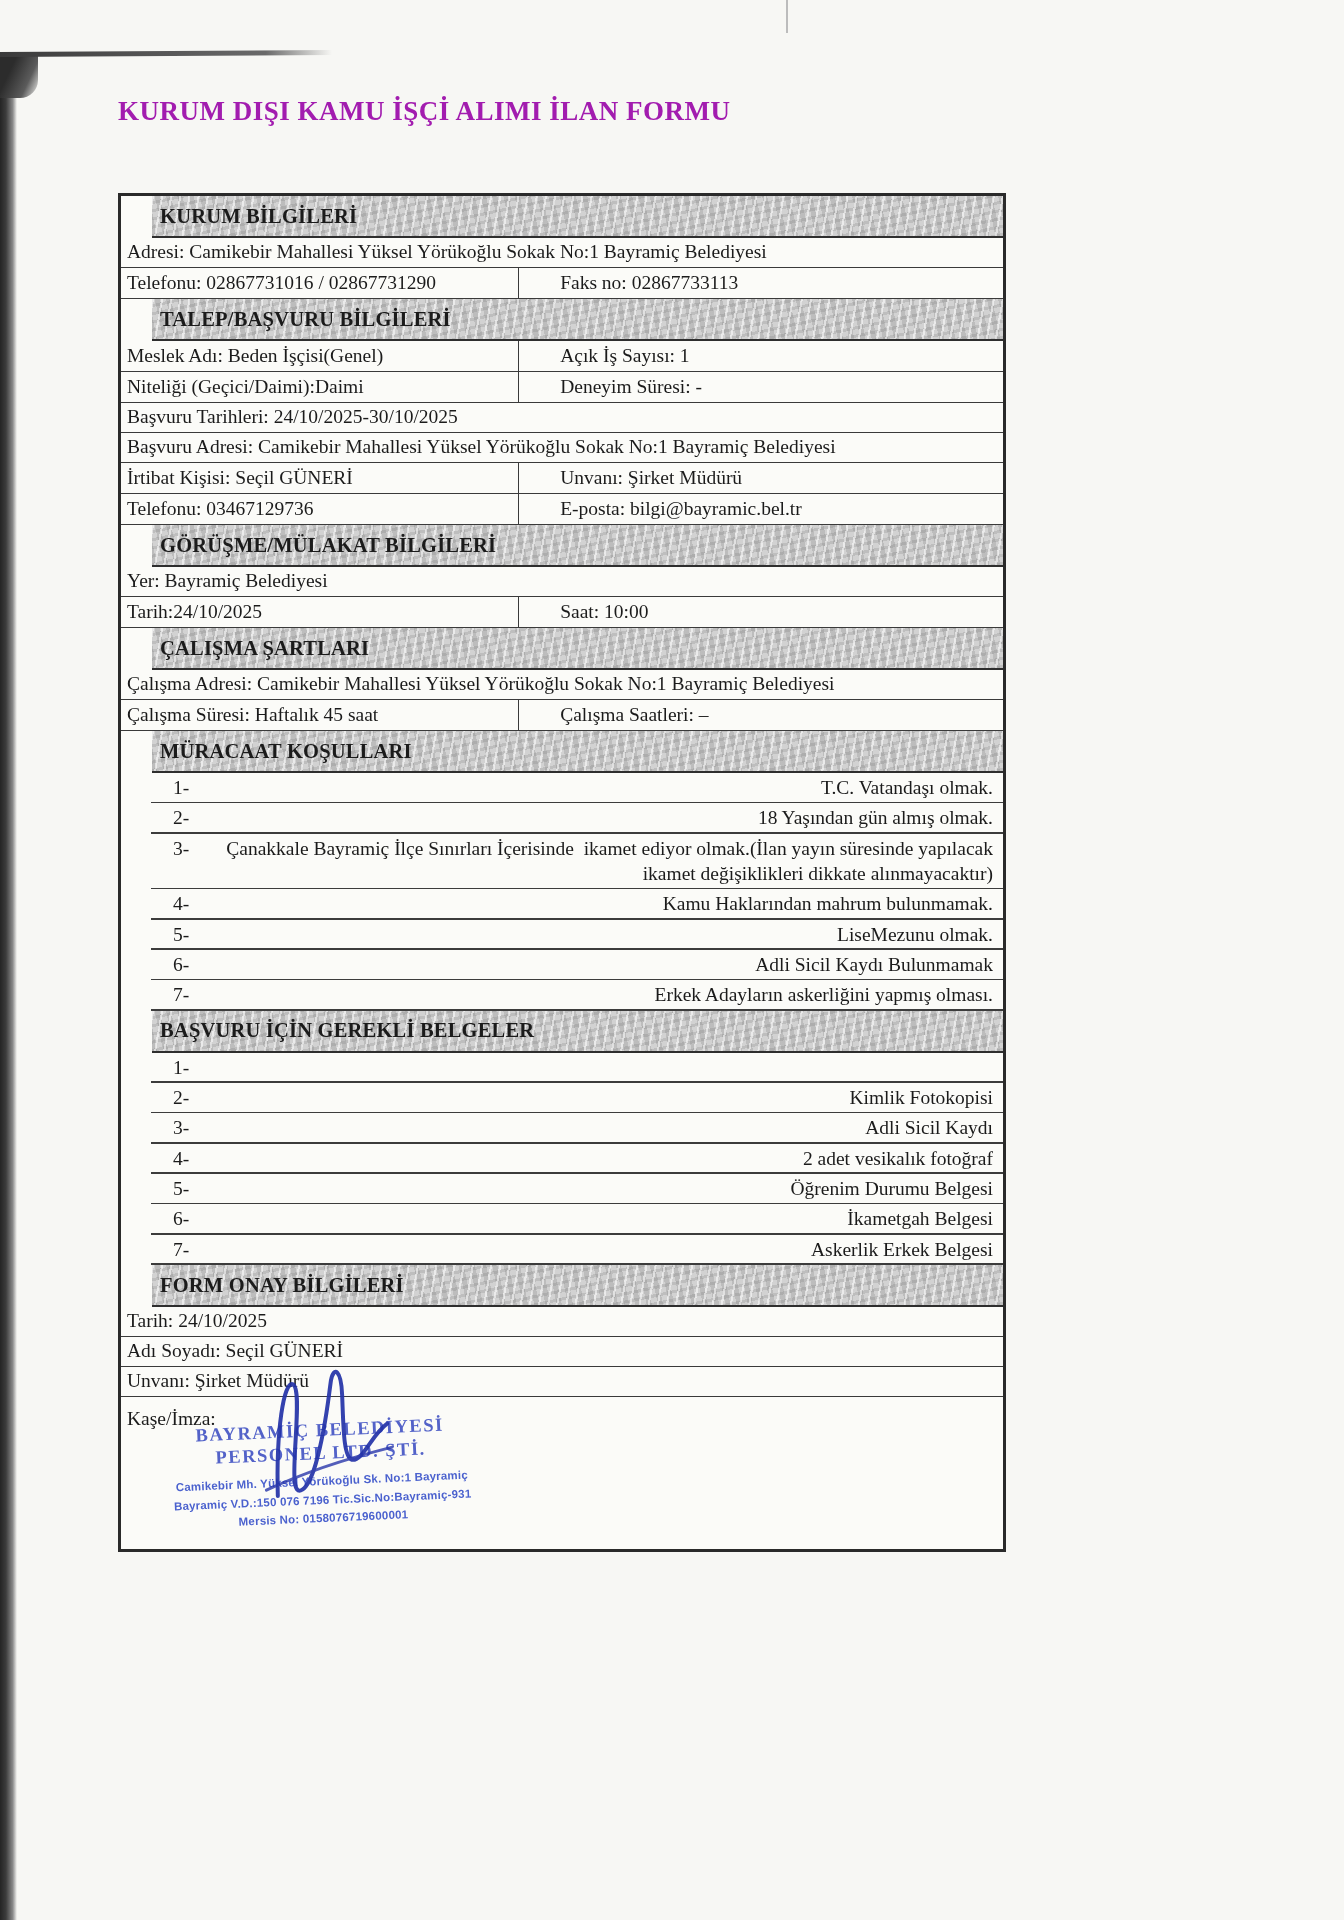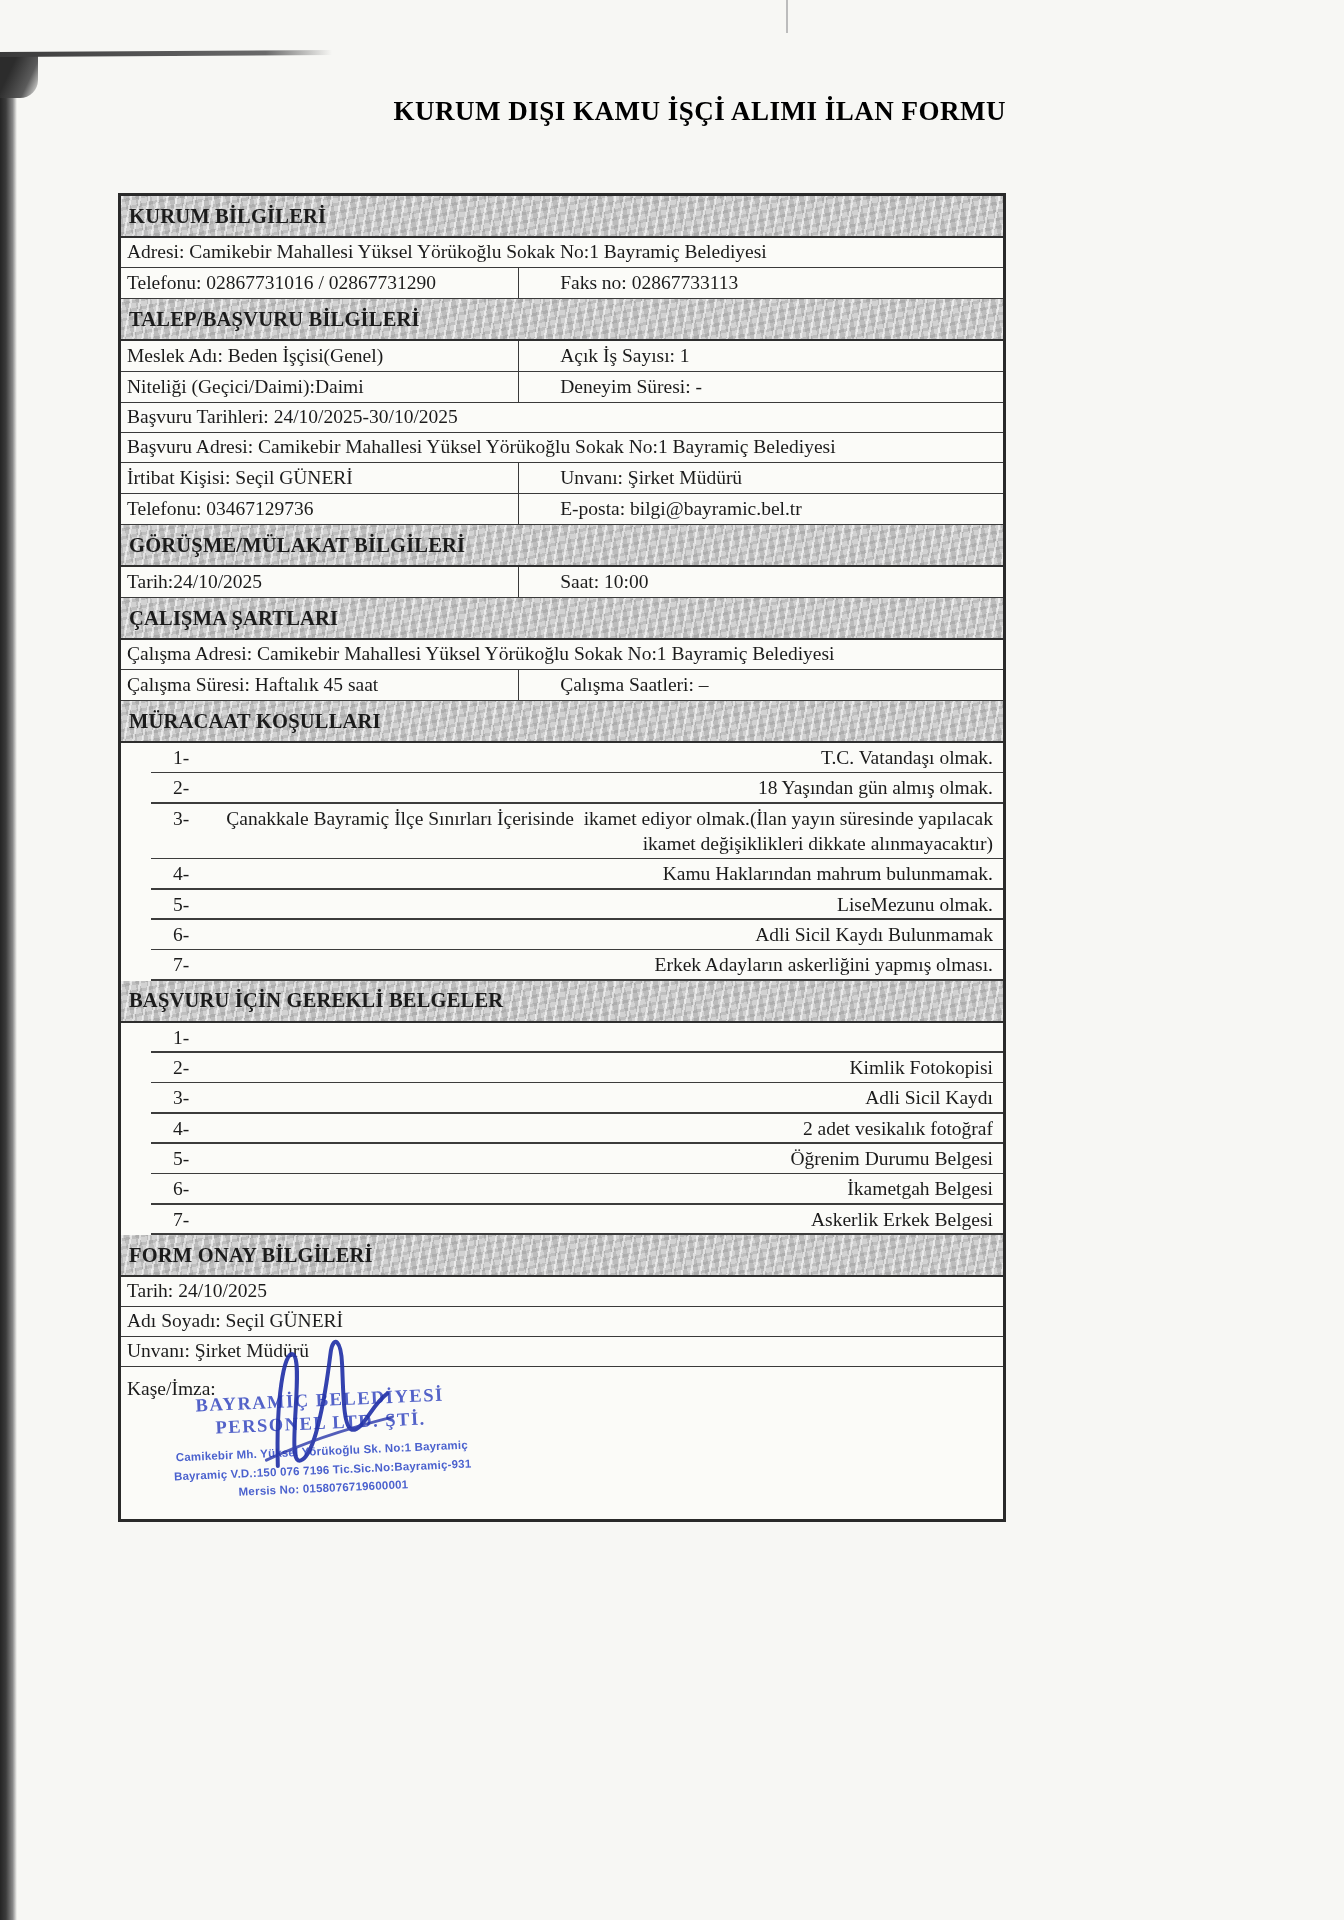--- a/index.html
+++ b/index.html
@@ -29,40 +29,41 @@
     position:absolute;left:0;top:54px;width:38px;height:44px;
     background:linear-gradient(115deg,#2c2c2c 30%,#5b5b5b 70%,rgba(120,120,120,0));
     border-bottom-right-radius:18px;
   }
   .scan-mark-top{
     position:absolute;left:786px;top:0;width:2px;height:33px;background:#bcbcbc;
   }
   
   .title{
     position:absolute;left:118px;top:96px;width:888px;
-    text-align:right;font-weight:bold;font-size:27px;letter-spacing:.5px;
-    color:#000000;margin:0;
+    text-align:left;font-weight:bold;font-size:27px;letter-spacing:.5px;
+    color:#a21caf;margin:0;
   }
   
   .form-table{
     position:absolute;left:118px;top:193px;width:888px;
     border:3px solid #2a2a2a;
     box-sizing:border-box;
     background:#fbfbf8;
   }
   .form-table *{box-sizing:border-box;}
   .sec-header{
     height:42px;display:flex;align-items:center;padding:6px 8px;
     border-bottom:2px solid #2e2e2e;
     font-weight:bold;font-size:20.5px;letter-spacing:.2px;
     background-color:#cdcdcd;
     background-image:
       repeating-linear-gradient(100deg, rgba(255,255,255,.55) 0 2px, rgba(255,255,255,0) 2px 9px),
       repeating-linear-gradient(-12deg, rgba(110,110,110,.20) 0 3px, rgba(255,255,255,0) 3px 8px),
       repeating-linear-gradient(78deg, rgba(90,90,90,.14) 0 5px, rgba(255,255,255,.10) 5px 11px);
+    margin-left: 31px;
   }
   .row{
     min-height:30px;display:flex;align-items:center;
     padding:2px 6px;font-size:19.5px;line-height:1.25;
     border-bottom:1.8px solid #3a3a3a;
   }
   .row.split{padding:0;gap:35px;}
   .row.split .cell{
     min-height:30px;display:flex;align-items:center;padding:2px 6px;
   }
@@ -171,20 +172,23 @@
         <span>Telefonu: 03467129736</span>
       </div>
       <div class="cell right">
         <span>E-posta: bilgi@bayramic.bel.tr</span>
       </div>
     </div>
 
     <div class="sec-header">
       <span>GÖRÜŞME/MÜLAKAT BİLGİLERİ</span>
     </div>
+    <div class="row">
+      <span>Yer: Bayramiç Belediyesi</span>
+    </div>
     <div class="row split">
       <div class="cell left">
         <span>Tarih:24/10/2025</span>
       </div>
       <div class="cell right">
         <span>Saat: 10:00</span>
       </div>
     </div>
 
     <div class="sec-header">

